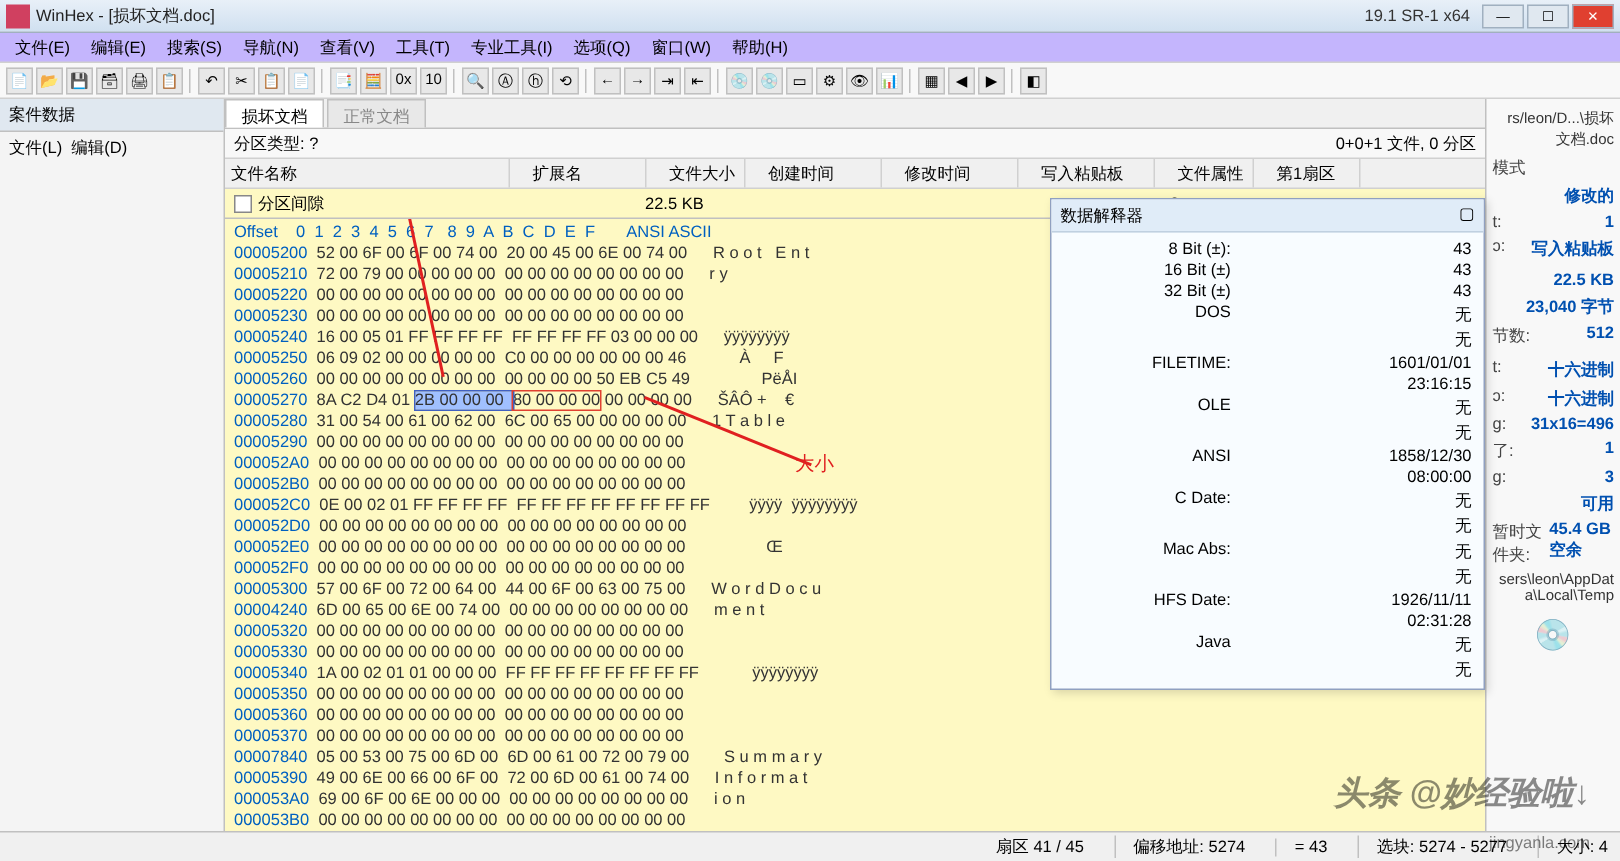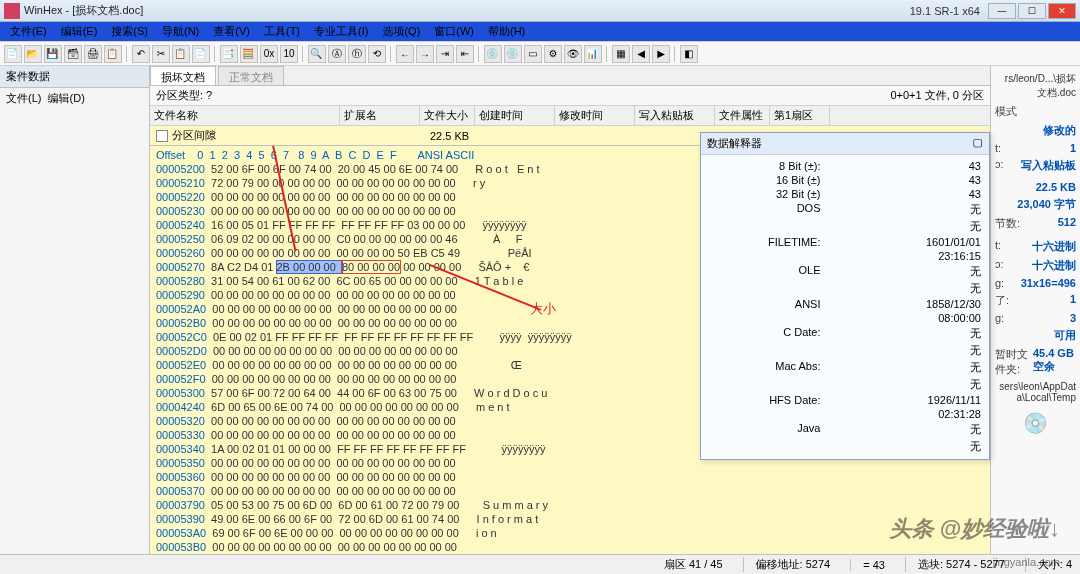--- a/index.html
+++ b/index.html
@@ -4,36 +4,36 @@
 <style>
 * { margin: 0; padding: 0; box-sizing: border-box; font-family: "Microsoft YaHei", Tahoma, sans-serif; font-size: 11px; }
 body { background: #f0f0f0; width: 1080px; height: 574px; overflow: hidden; position: relative; }
 .titlebar { background: linear-gradient(#e8f0f8, #d0e0f0); height: 22px; display: flex; align-items: center; padding: 0 4px; border-bottom: 1px solid #a0b0c0; }
 .titlebar .icon { width: 16px; height: 16px; background: #d04060; margin-right: 4px; }
 .titlebar .title { flex: 1; color: #222; }
 .titlebar .ver { color: #333; margin-right: 8px; }
 .winbtns { display: flex; gap: 2px; }
 .winbtn { width: 28px; height: 16px; background: #e0e8f0; border: 1px solid #a0b0c0; display: flex; align-items: center; justify-content: center; font-size: 9px; }
 .winbtn.close { background: #e04030; color: #fff; }
-.menubar { background: #1d4ed8; height: 20px; display: flex; align-items: center; padding: 0 4px; gap: 2px; border-bottom: 1px solid #d0d0d0; }
+.menubar { background: #c4b5fd; height: 20px; display: flex; align-items: center; padding: 0 4px; gap: 2px; border-bottom: 1px solid #d0d0d0; }
 .menubar span { padding: 2px 6px; cursor: default; }
 .toolbar { background: #f8f8f8; height: 24px; display: flex; align-items: center; padding: 0 4px; gap: 2px; border-bottom: 1px solid #d0d0d0; }
 .tbtn { width: 18px; height: 18px; background: #e8e8e8; border: 1px solid #c0c0c0; display: inline-flex; align-items: center; justify-content: center; font-size: 10px; }
 .tsep { width: 2px; height: 16px; border-left: 1px solid #c0c0c0; margin: 0 2px; }
 .main { display: flex; height: calc(100% - 86px); }
 .leftpanel { width: 150px; background: #f4f4f4; border-right: 1px solid #c0c0c0; }
 .leftpanel .hdr { background: #e0e8f0; padding: 3px 6px; border-bottom: 1px solid #c0c0c0; }
 .leftpanel .row { padding: 3px 6px; }
 .centerpanel { flex: 1; background: #fef9c3; display: flex; flex-direction: column; overflow: hidden; }
 .tabs { display: flex; background: #f0f0f0; border-bottom: 1px solid #c0c0c0; height: 20px; }
 .tab { padding: 3px 10px; border: 1px solid #c0c0c0; border-bottom: none; background: #fff; margin-right: 2px; font-size: 11px; }
 .tab.inactive { background: #e8e8e8; color: #888; }
 .sectionbar { padding: 2px 6px; border-bottom: 1px solid #d0d0d0; display: flex; justify-content: space-between; background: #f8f8f8; }
 .filelist { border-bottom: 1px solid #c0c0c0; }
-.filelist-hdr { display: flex; background: #f0f0f0; border-bottom: 1px solid #d0d0d0; font-size: 10px; }
+.filelist-hdr { display: flex; background: #f0f0f0; border-bottom: 1px solid #d0d0d0; font-size: 10px; gap: 11px; }
 .filelist-hdr span { padding: 2px 4px; border-right: 1px solid #d0d0d0; }
 .filelist-row { display: flex; padding: 2px 6px; align-items: center; }
 .ficon { width: 12px; height: 12px; background: #fff; border: 1px solid #888; margin-right: 4px; }
 .hexarea { flex: 1; overflow: auto; font-family: "Courier New", monospace; font-size: 11px; line-height: 14px; padding: 2px 6px; position: relative; }
 .hexhdr { color: #0060c0; white-space: pre; }
 .hexline { white-space: pre; color: #333; }
 .hexline .offs { color: #0060c0; }
 .hexline .asc { color: #333; margin-left: 8px; }
 .hl-blue { background: #a0c0ff; outline: 1px solid #4060c0; }
 .hl-red { outline: 1px solid #e04030; }
@@ -186,21 +186,21 @@
           <div class="hexline"><span class="offs">000052E0</span>  00 00 00 00 00 00 00 00  00 00 00 00 00 00 00 00   <span class="asc">            Œ</span></div>
           <div class="hexline"><span class="offs">000052F0</span>  00 00 00 00 00 00 00 00  00 00 00 00 00 00 00 00   <span class="asc"></span></div>
           <div class="hexline"><span class="offs">00005300</span>  57 00 6F 00 72 00 64 00  44 00 6F 00 63 00 75 00   <span class="asc">W o r d D o c u</span></div>
           <div class="hexline"><span class="offs">00004240</span>  6D 00 65 00 6E 00 74 00  00 00 00 00 00 00 00 00   <span class="asc">m e n t</span></div>
           <div class="hexline"><span class="offs">00005320</span>  00 00 00 00 00 00 00 00  00 00 00 00 00 00 00 00   <span class="asc"></span></div>
           <div class="hexline"><span class="offs">00005330</span>  00 00 00 00 00 00 00 00  00 00 00 00 00 00 00 00   <span class="asc"></span></div>
           <div class="hexline"><span class="offs">00005340</span>  1A 00 02 01 01 00 00 00  FF FF FF FF FF FF FF FF   <span class="asc">      ÿÿÿÿÿÿÿÿ</span></div>
           <div class="hexline"><span class="offs">00005350</span>  00 00 00 00 00 00 00 00  00 00 00 00 00 00 00 00   <span class="asc"></span></div>
           <div class="hexline"><span class="offs">00005360</span>  00 00 00 00 00 00 00 00  00 00 00 00 00 00 00 00   <span class="asc"></span></div>
           <div class="hexline"><span class="offs">00005370</span>  00 00 00 00 00 00 00 00  00 00 00 00 00 00 00 00   <span class="asc"></span></div>
-          <div class="hexline"><span class="offs">00003790</span>  05 00 53 00 75 00 6D 00  6D 00 61 00 72 00 79 00   <span class="asc">  S u m m a r y</span></div>
+          <div class="hexline"><span class="offs">00007840</span>  05 00 53 00 75 00 6D 00  6D 00 61 00 72 00 79 00   <span class="asc">  S u m m a r y</span></div>
           <div class="hexline"><span class="offs">00005390</span>  49 00 6E 00 66 00 6F 00  72 00 6D 00 61 00 74 00   <span class="asc">I n f o r m a t</span></div>
           <div class="hexline"><span class="offs">000053A0</span>  69 00 6F 00 6E 00 00 00  00 00 00 00 00 00 00 00   <span class="asc">i o n</span></div>
           <div class="hexline"><span class="offs">000053B0</span>  00 00 00 00 00 00 00 00  00 00 00 00 00 00 00 00   <span class="asc"></span></div>
         </div>
     </div>
   </div>
 
   <div class="rightpanel">
     <div class="pathline">rs/leon/D...\损坏文档.doc</div>
     <div id="rightrows">

